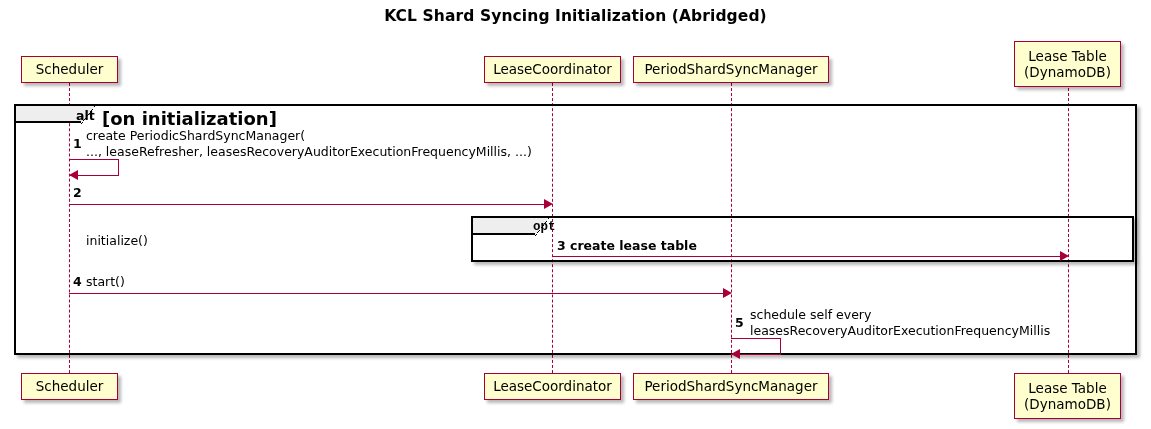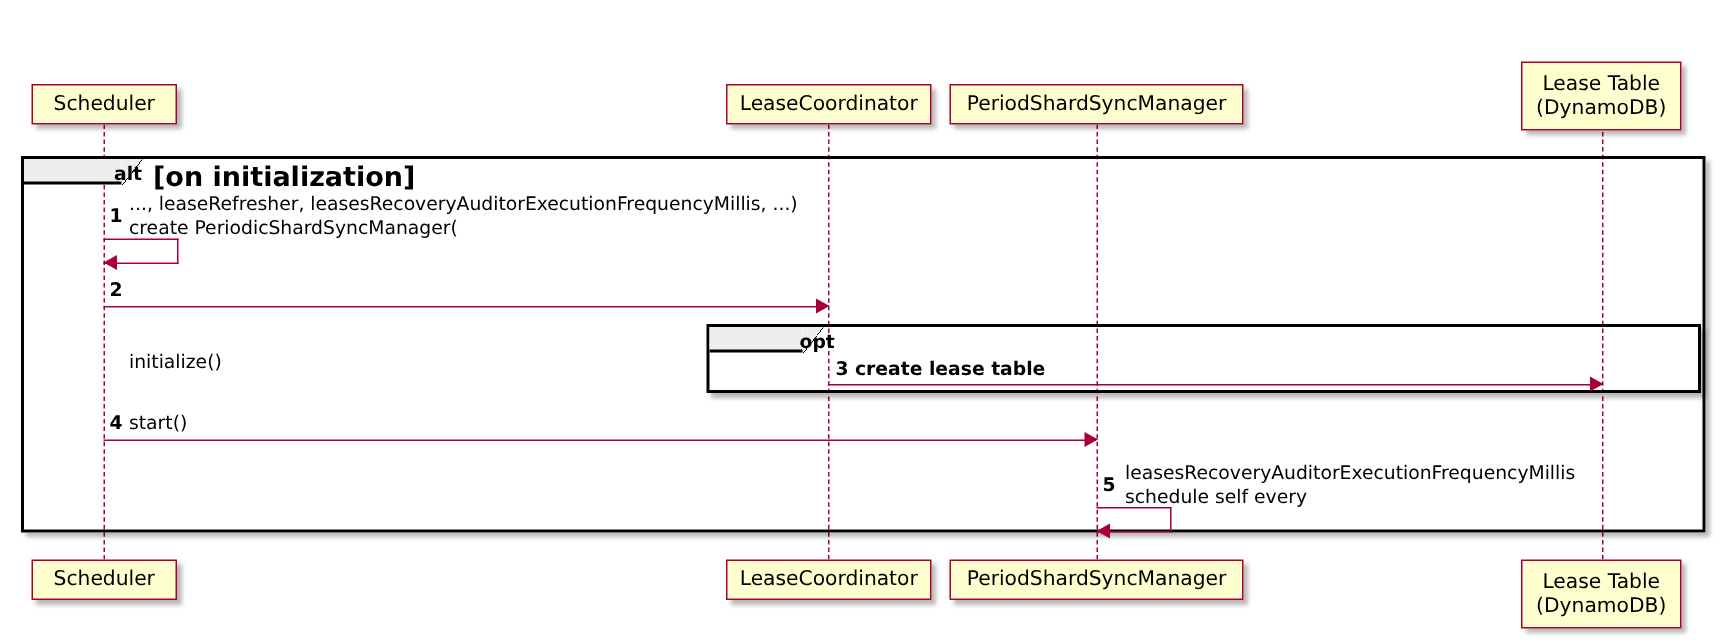--- a/index.html
+++ b/index.html
@@ -144,20 +144,21 @@
     border: 1.5px solid #A80036;
     border-left: 0;
     z-index: 4;
   }
 </style>
 </head>
 <body>
 
 <div id="canvas">
 
+  <div class="diagram-title">KCL Shard Syncing Initialization (Abridged)</div>
 
   <div class="lifeline" style="left:69px; top:83px; height:290px;"></div>
   <div class="lifeline" style="left:552px; top:83px; height:290px;"></div>
   <div class="lifeline" style="left:731px; top:83px; height:290px;"></div>
   <div class="lifeline" style="left:1068px; top:88px; height:285px;"></div>
 
   <div class="frag" style="left:14px; top:104px; width:1123px; height:251px;"></div>
 
   <div class="frag-tab" style="left:16px; top:106px; width:65px; height:17px; border-bottom:2px solid #000; border-right:0;"></div>
   <div class="frag-tab" style="left:81px; top:106px; width:14px; height:17px; background:#EEEEEE;
@@ -167,21 +168,21 @@
               background: linear-gradient(to bottom right, transparent 0 49.2%, #000 49.2% 51.4%, transparent 51.4% 100%);"></div>
   <div class="frag-label" style="left:32px; top:108px;">alt</div>
   <div class="frag-cond" style="left:92px; top:108px;">[on initialization]</div>
 
   <div class="frag" style="left:471px; top:216px; width:663px; height:46px;"></div>
   <div class="frag-tab" style="left:473px; top:218px; width:62px; height:17px; border-bottom:2px solid #000; border-right:0;"></div>
   <div class="frag-tab" style="left:535px; top:218px; width:14px; height:17px; background:#EEEEEE;
               clip-path: polygon(0 0, 100% 0, 0 100%); border:0;"></div>
   <div class="frag-tab" style="left:535px; top:218px; width:14px; height:18px; background:transparent; border:0;
               background: linear-gradient(to bottom right, transparent 0 49.2%, #000 49.2% 51.4%, transparent 51.4% 100%);"></div>
-  <div class="frag-label" style="left:489px; top:220px;">opt</div>
+  <div class="frag-label" style="left:489px; top:220px;font-family:Liberation Mono, monospace;">opt</div>
 
   <div class="participant" style="left:21px; top:56px; width:97px; height:27px;">
     <span class="pline">Scheduler</span>
   </div>
   <div class="participant" style="left:484px; top:56px; width:137px; height:27px;">
     <span class="pline">LeaseCoordinator</span>
   </div>
   <div class="participant" style="left:633px; top:56px; width:196px; height:27px;">
     <span class="pline">PeriodShardSyncManager</span>
   </div>
@@ -199,22 +200,22 @@
   <div class="participant" style="left:633px; top:373px; width:196px; height:27px;">
     <span class="pline">PeriodShardSyncManager</span>
   </div>
   <div class="participant" style="left:1014px; top:373px; width:107px; height:46px;">
     <span class="pline">Lease Table</span>
     <span class="pline">(DynamoDB)</span>
   </div>
 
   <div class="msg-num" style="left:73px; top:136px;">1</div>
   <div class="msg-text" style="left:86px; top:128px;">
+    <span class="tline">create PeriodicShardSyncManager(</span>
     <span class="tline">    ..., leaseRefresher, leasesRecoveryAuditorExecutionFrequencyMillis, ...)</span>
-    <span class="tline">create PeriodicShardSyncManager(</span>
   </div>
   <div class="selfcall" style="left:69px; top:159px; width:50px; height:17px;"></div>
   <div class="arrow-head arrow-left" style="left:69px; top:170px;"></div>
 
   <div class="msg-num" style="left:73px; top:185px;">2</div>
   <div class="msg-text" style="left:86px; top:185px;margin-top:48px;">
     <span class="tline">initialize()</span>
   </div>
   <div class="msg-line" style="left:69px; top:204px; width:477px;"></div>
   <div class="arrow-head arrow-right" style="left:544px; top:199px;"></div>
@@ -228,19 +229,19 @@
 
   <div class="msg-num" style="left:73px; top:274px;">4</div>
   <div class="msg-text" style="left:86px; top:274px;">
     <span class="tline">start()</span>
   </div>
   <div class="msg-line" style="left:69px; top:293px; width:656px;"></div>
   <div class="arrow-head arrow-right" style="left:723px; top:288px;"></div>
 
   <div class="msg-num" style="left:735px; top:315px;">5</div>
   <div class="msg-text" style="left:750px; top:307px;">
+    <span class="tline">schedule self every</span>
     <span class="tline">    leasesRecoveryAuditorExecutionFrequencyMillis</span>
-    <span class="tline">schedule self every</span>
   </div>
   <div class="selfcall" style="left:731px; top:338px; width:50px; height:17px;"></div>
   <div class="arrow-head arrow-left" style="left:731px; top:349px;"></div>
 
 </div>
 
 </body></html>

